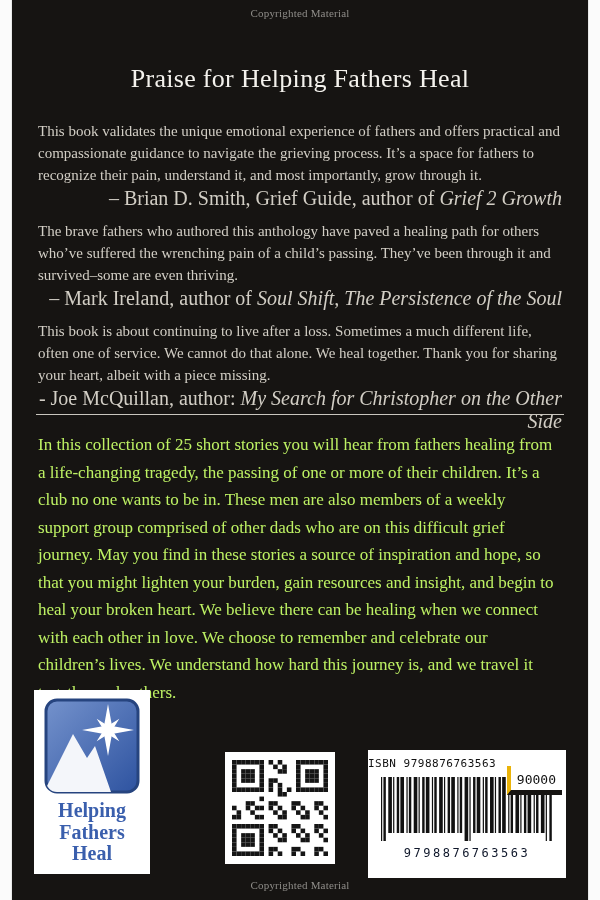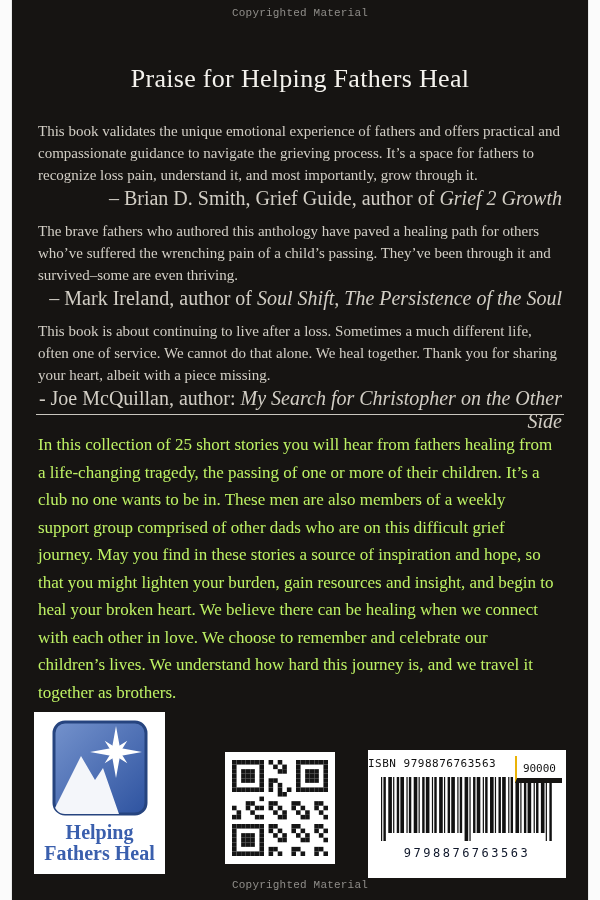--- a/index.html
+++ b/index.html
@@ -14,21 +14,21 @@
   .side-strip.left { left:0; border-right:1px solid #e9e9e9; }
   .side-strip.right { right:0; border-left:1px solid #e9e9e9; }
 
   .cover {
     position:absolute; left:12px; right:12px; top:0; bottom:0;
     background:#161412; color:#d7d3ca;
   }
 
   .copyright {
     position:absolute; left:0; right:0;
-    font-family:Liberation Mono, monospace;
+    font-family:Liberation Serif, serif;
     font-size:11px; color:#8f8d89; text-align:center;
     letter-spacing:.2px;
   }
   .copyright.top { top:7px; }
   .copyright.bottom { bottom:9px; z-index:6; }
 
   .title {
     position:absolute; top:64px; left:0; right:0;
     text-align:center; color:#f4f2ed;
     font-size:26px; font-weight:400; letter-spacing:.3px;
@@ -48,21 +48,21 @@
     border:none; border-top:1px solid #c9c6be; height:0;
   }
 
   .description {
     position:absolute; top:431px; left:26px; right:32px;
     font-size:17px; line-height:1.62; color:#bef264;
   }
 
   
   .logo-block {
-    position:absolute; left:22px; bottom:26px; width:131px;
+    position:absolute; left:22px; bottom:26px; width:116px;
     background:#ffffff; padding:6px 4px 9px; text-align:center; z-index:3;
   }
   .logo-emblem svg { display:block; margin:0 auto; }
   .logo-text {
     margin-top:4px; color:#3a5fad; font-weight:bold;
     font-size:20px; line-height:1.08;
     font-family:"Liberation Serif", serif;
   }
 
   .qr-block {
@@ -74,25 +74,25 @@
   .barcode-block {
     position:absolute; right:22px; bottom:22px; width:198px; height:128px;
     background:#ffffff; padding-top:7px; z-index:3;
   }
   .isbn-text {
     font-family:"DejaVu Sans Mono", monospace;
     font-size:11px; color:#111; 
     padding-right:50px; letter-spacing:.5px;
   }
   .price-box {
-    position:absolute; top:6px; right:4px;
+    position:absolute; top:16px; right:4px;
     background:#ffffff;
-    border-left:2px solid #eab308; border-bottom:5px solid #161412;
+    border-left:4px solid #eab308; border-bottom:5px solid #161412;
     font-family:"DejaVu Sans Mono", monospace;
-    font-size:11px; color:#111;
+    font-size:13px; color:#111;
     padding:6px 6px 3px 6px;
   }
   .bars-wrap { margin-top:7px; text-align:center; }
   .bars-wrap svg { display:inline-block; }
   .barcode-number {
     font-family:"DejaVu Sans Mono", monospace;
     font-size:12px; letter-spacing:2.5px;
     color:#0f172a; text-align:center; margin-top:1px;
   }
 </style>
@@ -103,21 +103,21 @@
 <div class="side-strip right"></div>
 
 <div class="cover">
 
   <div class="copyright top">Copyrighted Material</div>
 
   <h1 class="title">Praise for Helping Fathers Heal</h1>
 
   <section class="quotes">
     <div class="quote">
-      <p class="qtext">This book validates the unique emotional experience of fathers and offers practical and compassionate guidance to navigate the grieving process. It’s a space for fathers to recognize loss pain, understand it, and most importantly, grow through it.</p>
+      <p class="qtext">This book validates the unique emotional experience of fathers and offers practical and compassionate guidance to navigate the grieving process. It’s a space for fathers to recognize their pain, understand it, and most importantly, grow through it.</p>
       <p class="attr"><span>– Brian D. Smith, Grief Guide, author of </span><i>Grief 2 Growth</i></p>
     </div>
     <div class="quote">
       <p class="qtext">The brave fathers who authored this anthology have paved a healing path for others who’ve suffered the wrenching pain of a child’s passing. They’ve been through it and survived–some are even thriving.</p>
       <p class="attr"><span>– Mark Ireland, author of </span><i>Soul Shift, The Persistence of the Soul</i></p>
     </div>
     <div class="quote">
       <p class="qtext">This book is about continuing to live after a loss. Sometimes a much different life, often one of service. We cannot do that alone. We heal together. Thank you for sharing your heart, albeit with a piece missing.</p>
       <p class="attr"><span>- Joe McQuillan, author: </span><i>My Search for Christopher on the Other Side</i></p>
     </div>

